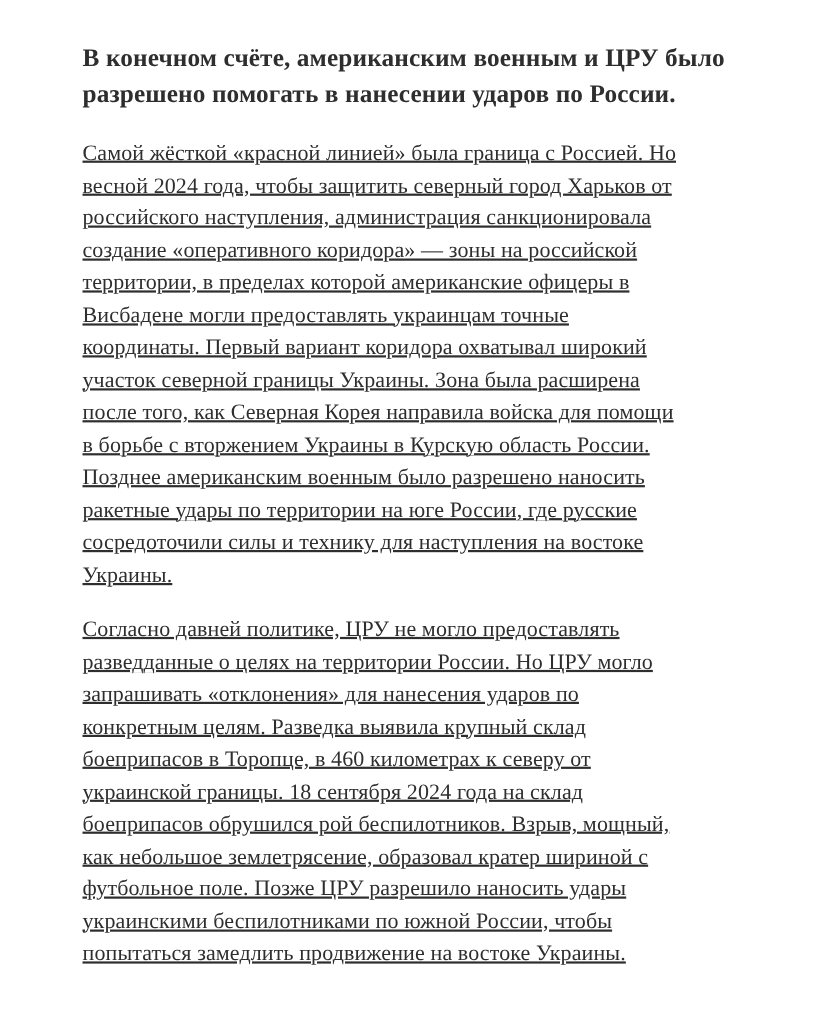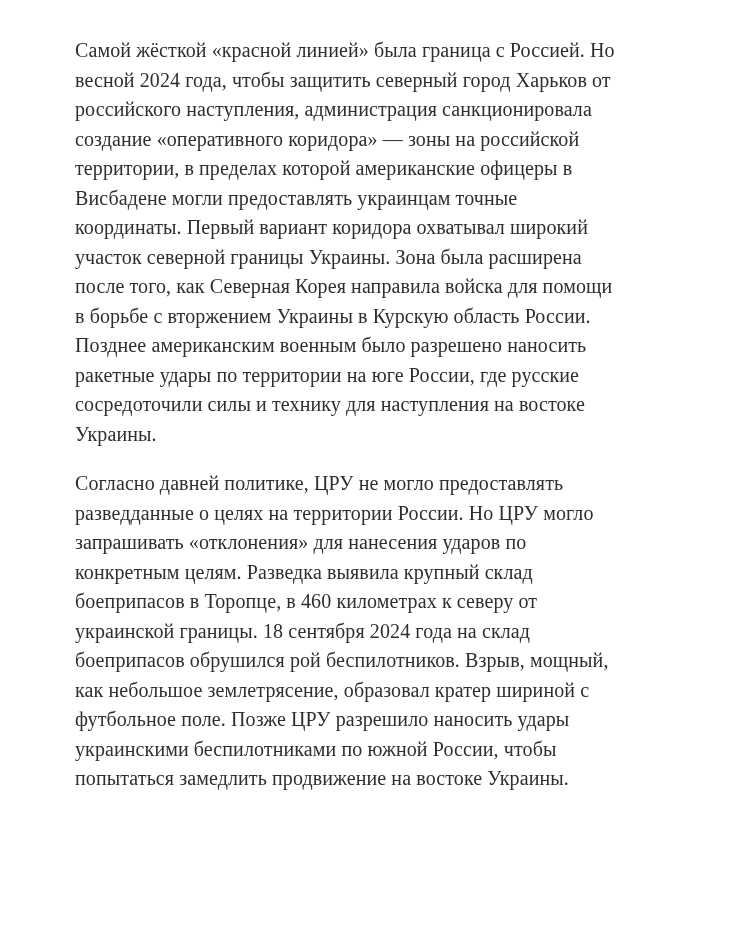--- a/index.html
+++ b/index.html
@@ -26,26 +26,29 @@
     white-space: pre-line;
     letter-spacing: 0.1px;
   }
   .article-paragraph {
     font-size: 20px;
     line-height: 29.5px;
     font-weight: 400;
     margin: 0 0 20px 0;
     white-space: pre-line;
     letter-spacing: 0.1px;
+    text-decoration: underline;
   }
 </style>
 </head>
 <body>
 
 <main class="article">
+  <h1 class="article-heading">В конечном счёте, американским военным и ЦРУ было
+разрешено помогать в нанесении ударов по России.</h1>
   <p class="article-paragraph">Самой жёсткой «красной линией» была граница с Россией. Но
 весной 2024 года, чтобы защитить северный город Харьков от
 российского наступления, администрация санкционировала
 создание «оперативного коридора» — зоны на российской
 территории, в пределах которой американские офицеры в
 Висбадене могли предоставлять украинцам точные
 координаты. Первый вариант коридора охватывал широкий
 участок северной границы Украины. Зона была расширена
 после того, как Северная Корея направила войска для помощи
 в борьбе с вторжением Украины в Курскую область России.

